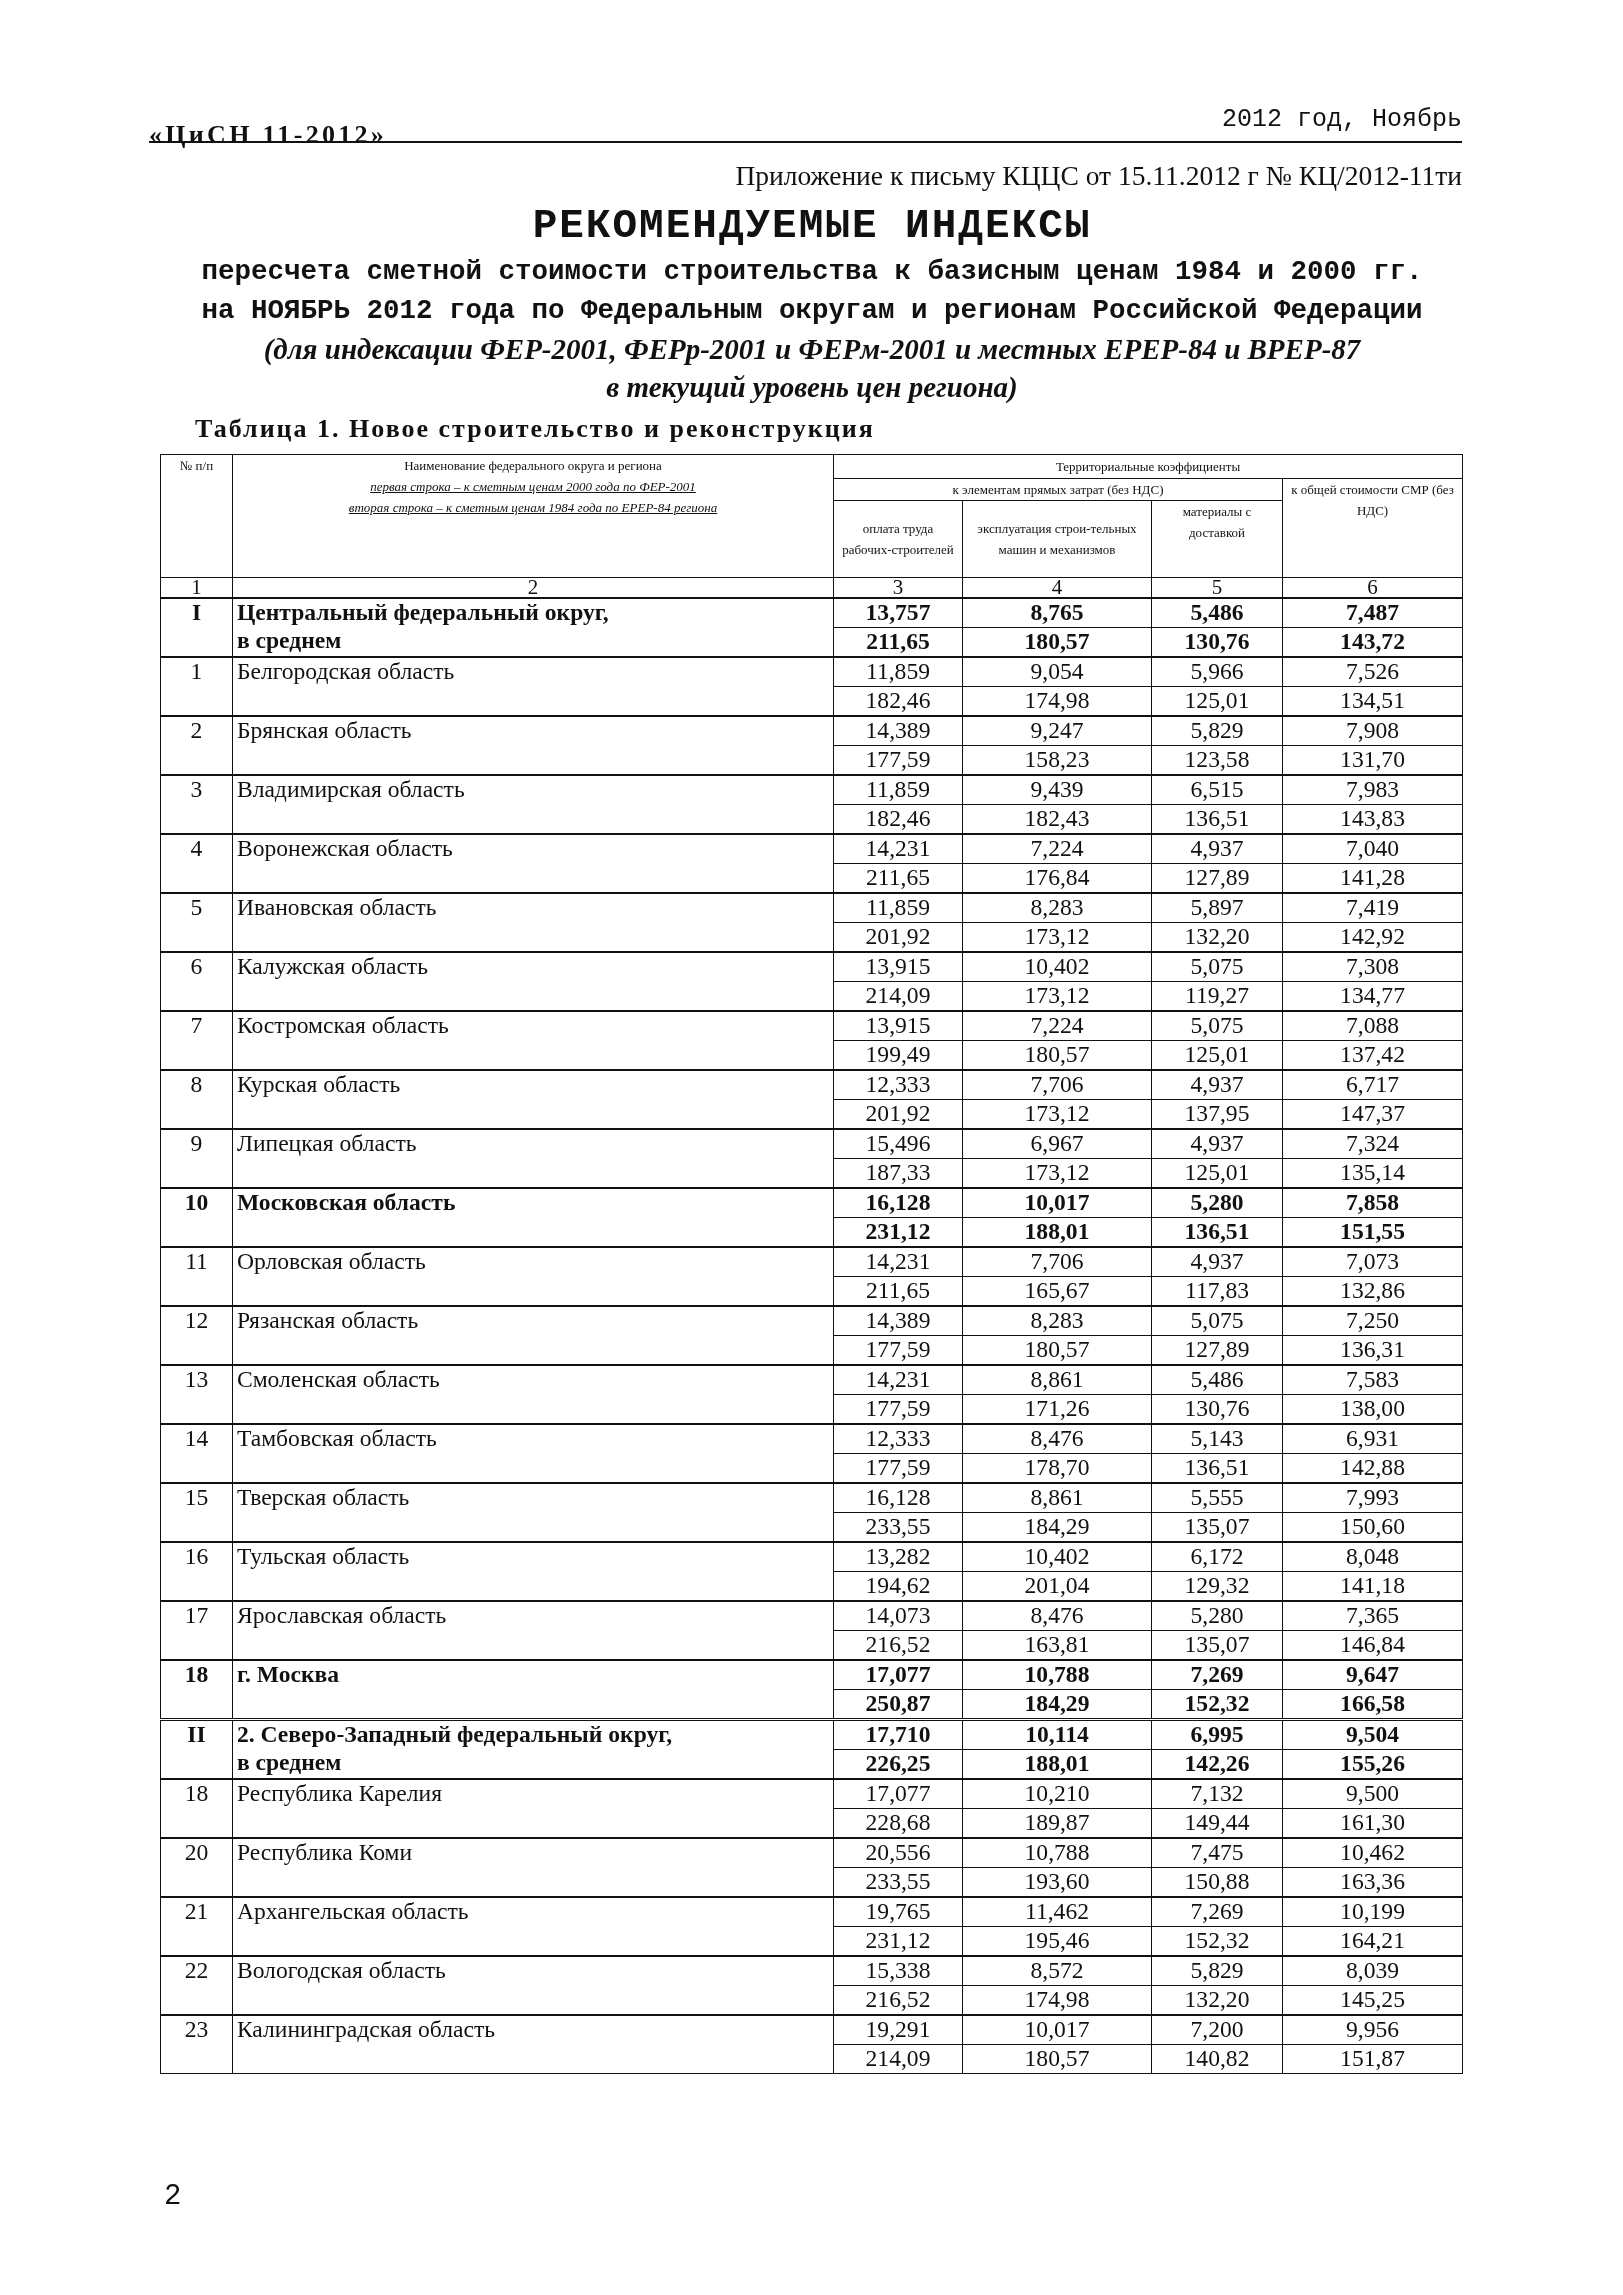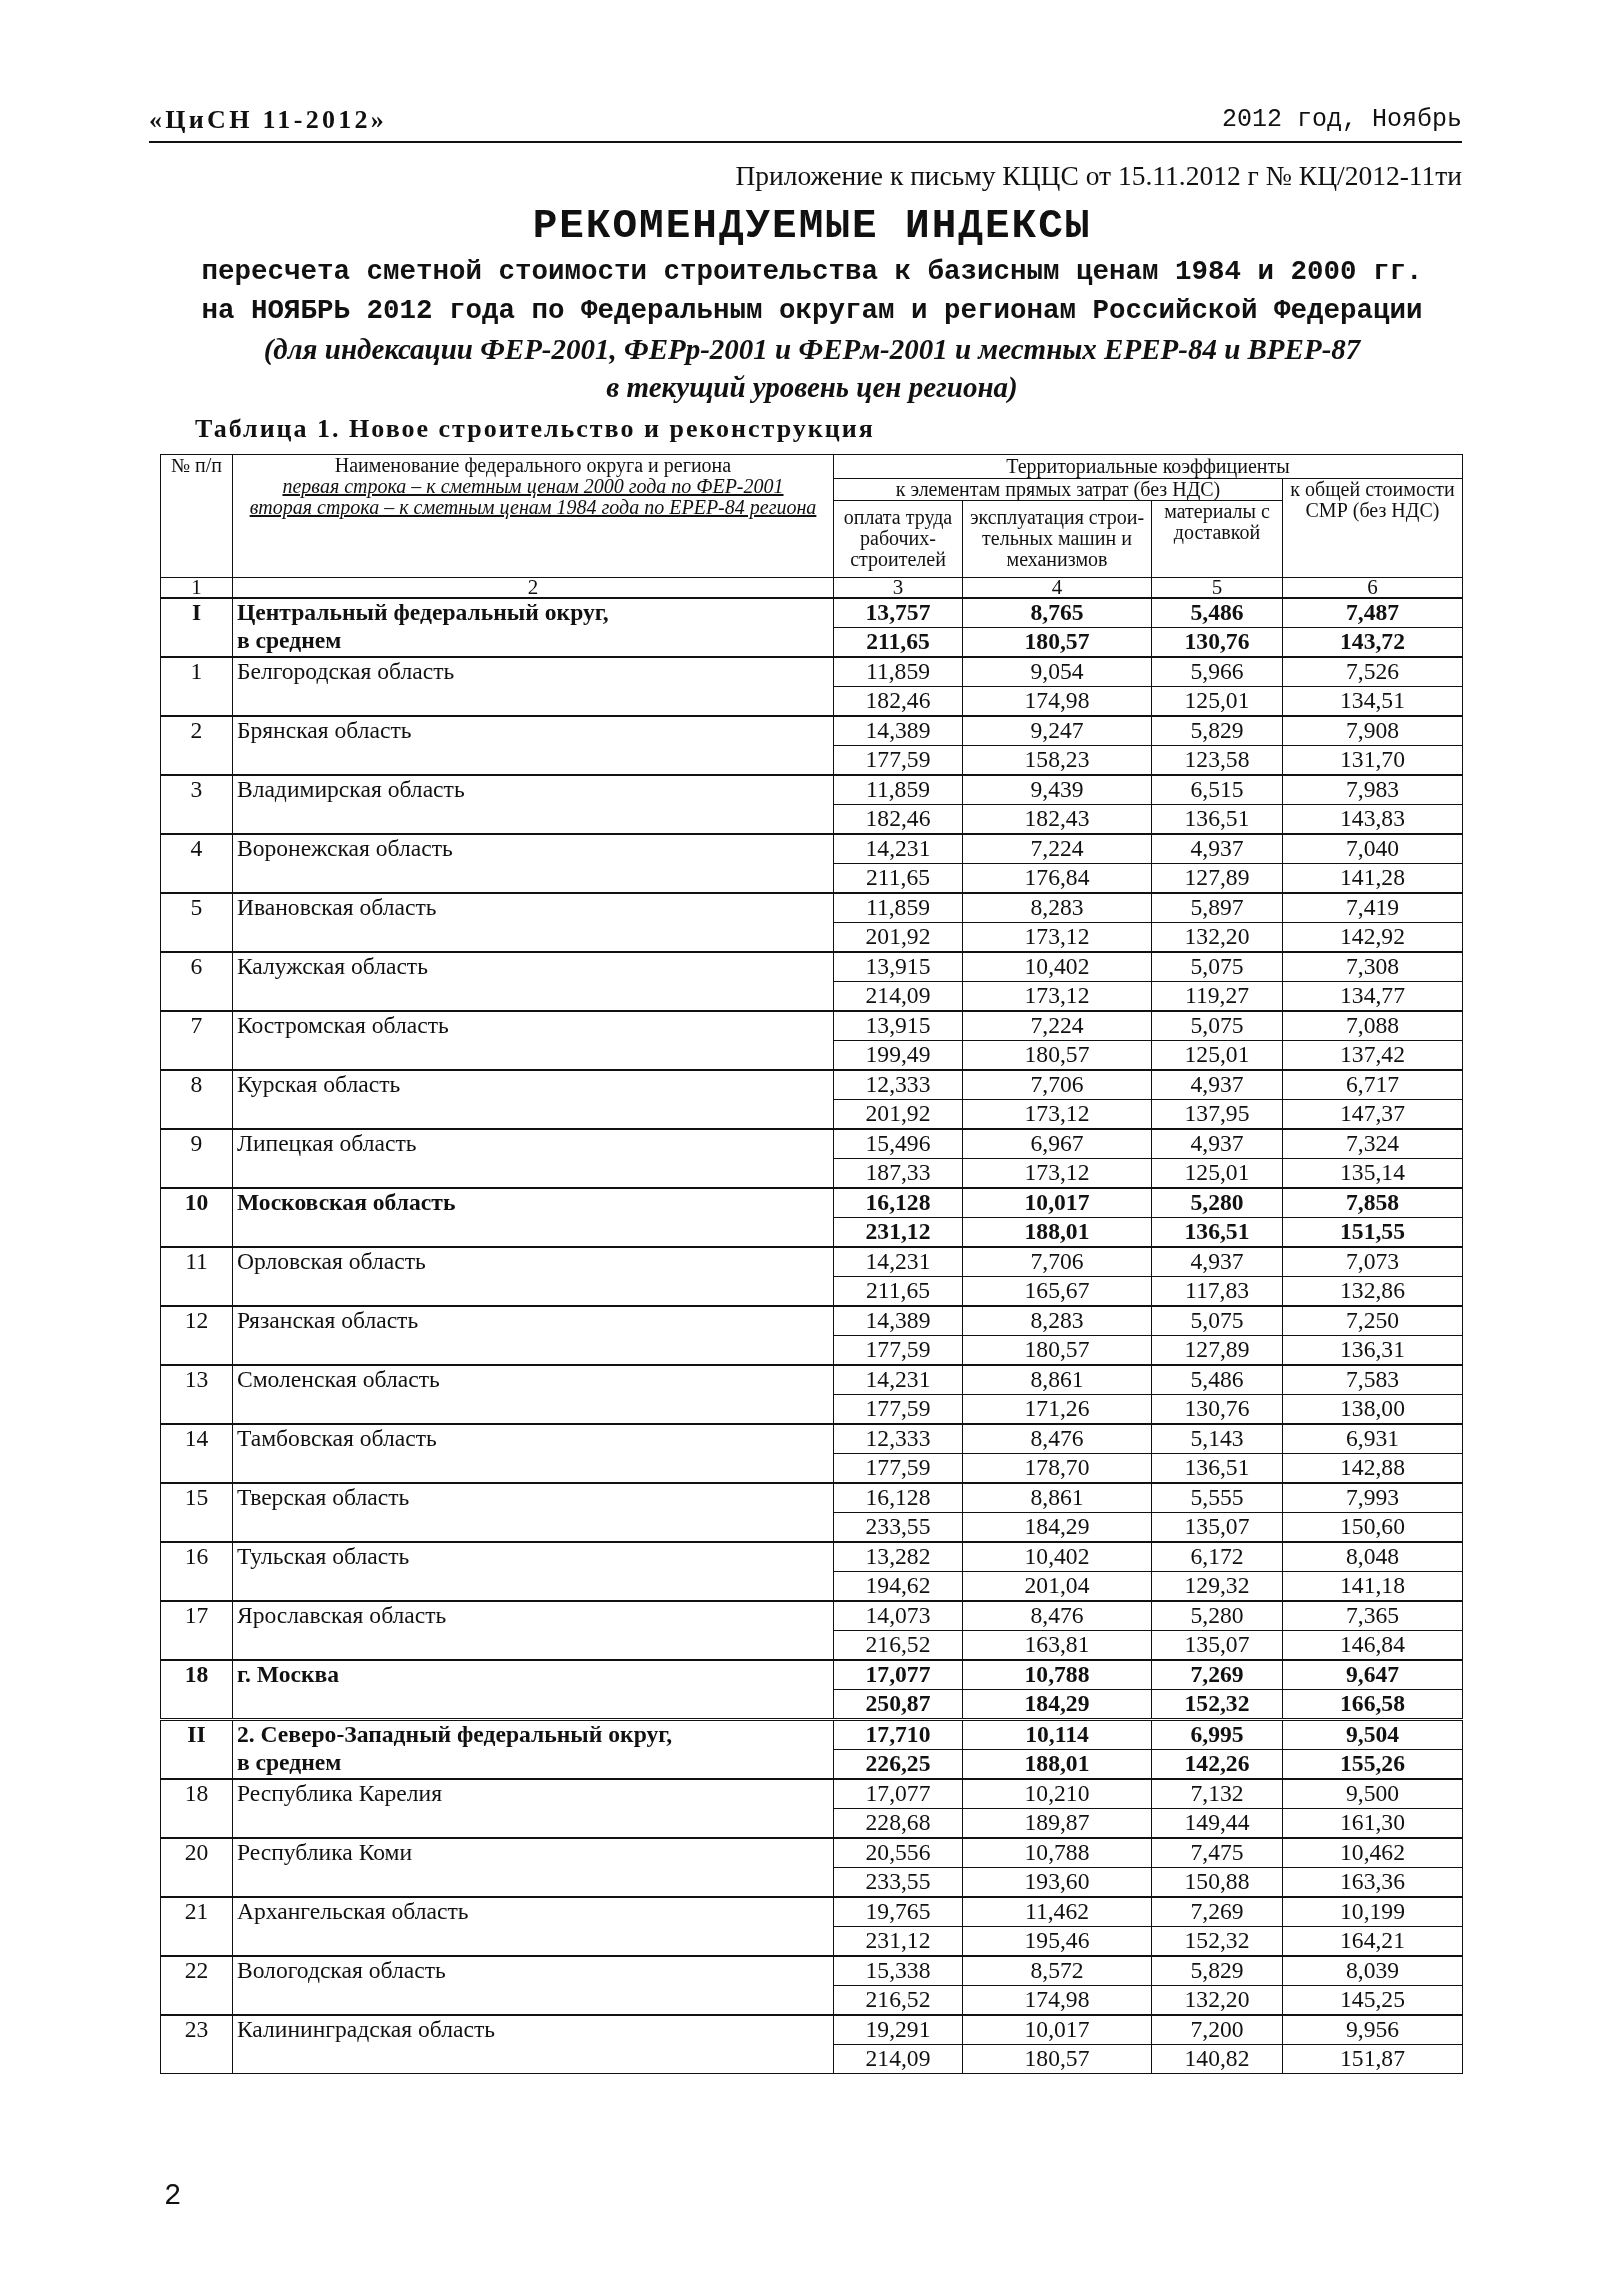--- a/index.html
+++ b/index.html
@@ -1,35 +1,35 @@
 <!DOCTYPE html>
 <html style="font-size:10.5px"><head>
 <meta charset="utf-8">
 <style>
   html, body { margin: 0; padding: 0; background: #ffffff; }
   body { width: 1624px; height: 2295px; position: relative; overflow: hidden; color: #111; }
   .serif { font-family: "Liberation Serif", "DejaVu Serif", serif; }
   .sans  { font-family: Liberation Mono, monospace; }
 
-  .hdr-left  { position: absolute; left: 149px; top: 105px; font-size: 26px; letter-spacing: 3.3px; font-weight: bold; }
+  .hdr-left  { position: absolute; left: 149px; top: 120px; font-size: 26px; letter-spacing: 3.3px; font-weight: bold; }
   .hdr-right { position: absolute; right: 162px; top: 105px; font-size: 25px; }
   .hdr-rule  { position: absolute; left: 149px; right: 162px; top: 141px; height: 0; border-top: 2.6px solid #111; }
 
   .appendix { position: absolute; right: 162px; top: 160px; font-size: 27.5px; }
 
   .title-block { position: absolute; left: 131px; right: 131px; top: 200px; text-align: center; }
   .t1 { font-size: 41px; font-weight: 900; letter-spacing: 2px; line-height: 52px; }
   .t2, .t3 { font-size: 27.5px; font-weight: 900; line-height: 39px; }
   .t4, .t5 { font-size: 29px; font-style: italic; font-weight: bold; line-height: 38px; }
 
   .table-caption { position: absolute; left: 195px; top: 414px; font-size: 26px; font-weight: bold; letter-spacing: 2px; }
 
   table.idx { position: absolute; left: 160px; top: 454px; width: 1301px; border-collapse: collapse; table-layout: fixed; }
   table.idx td, table.idx th { border: 1.3px solid #111; padding: 0 3.9px; vertical-align: top; font-weight: normal; }
-  table.idx th { font-size: 20px; line-height: 21px; text-align: center; vertical-align: middle; }
+  table.idx th { font-size: 13px; line-height: 21px; text-align: center; vertical-align: middle; }
   table.idx th .it { font-style: italic; display: block; text-align: center; text-decoration: underline; }
   table.idx td { font-size: 23.6px; height: 28px; line-height: 27.5px; }
   td.num { text-align: center; }
   td.val { text-align: center; }
   td.name { text-align: left; }
   tr.bold td { font-weight: bold; }
   tr.colnums td { font-size: 21px; text-align: center; height: 19.6px; line-height: 19.6px; }
   tr.group-top td { border-top: 2.6px solid #111; }
   tr.double-top td { border-top: 3.9px double #111; }
 

